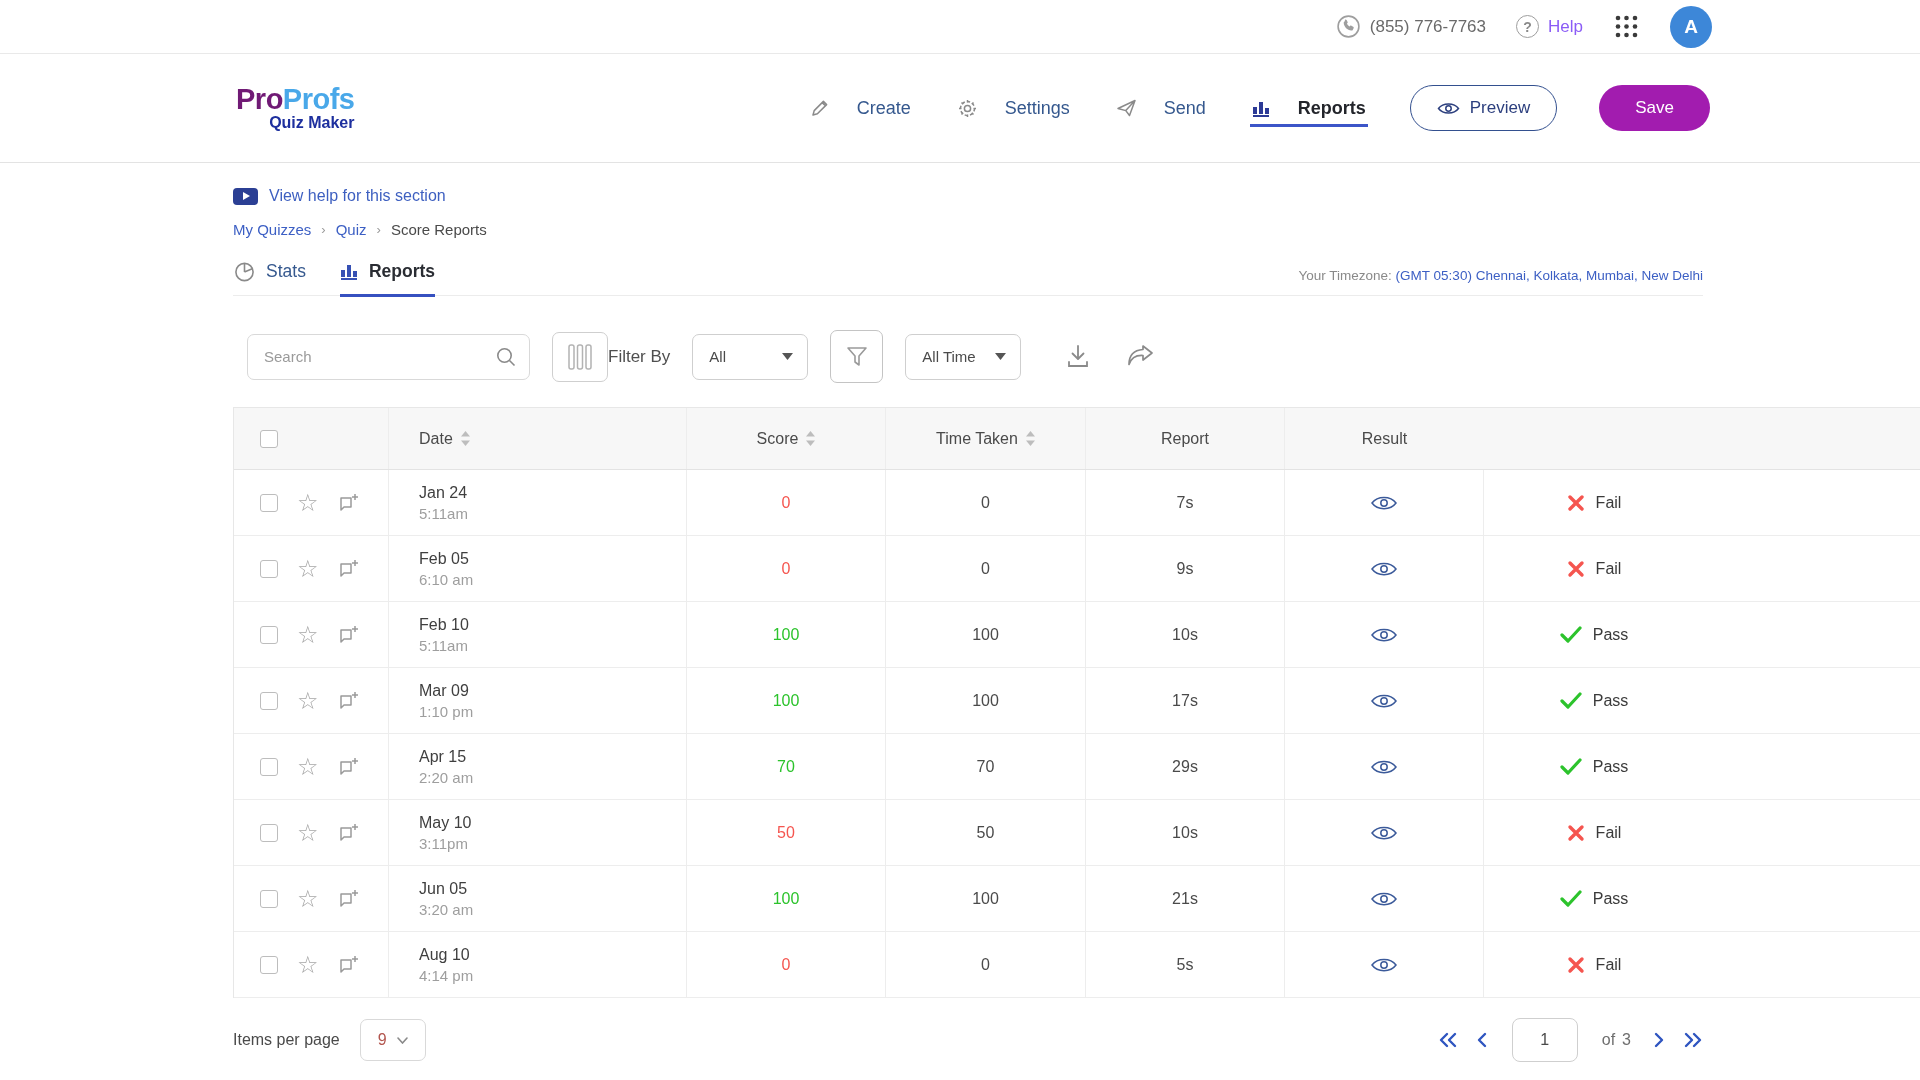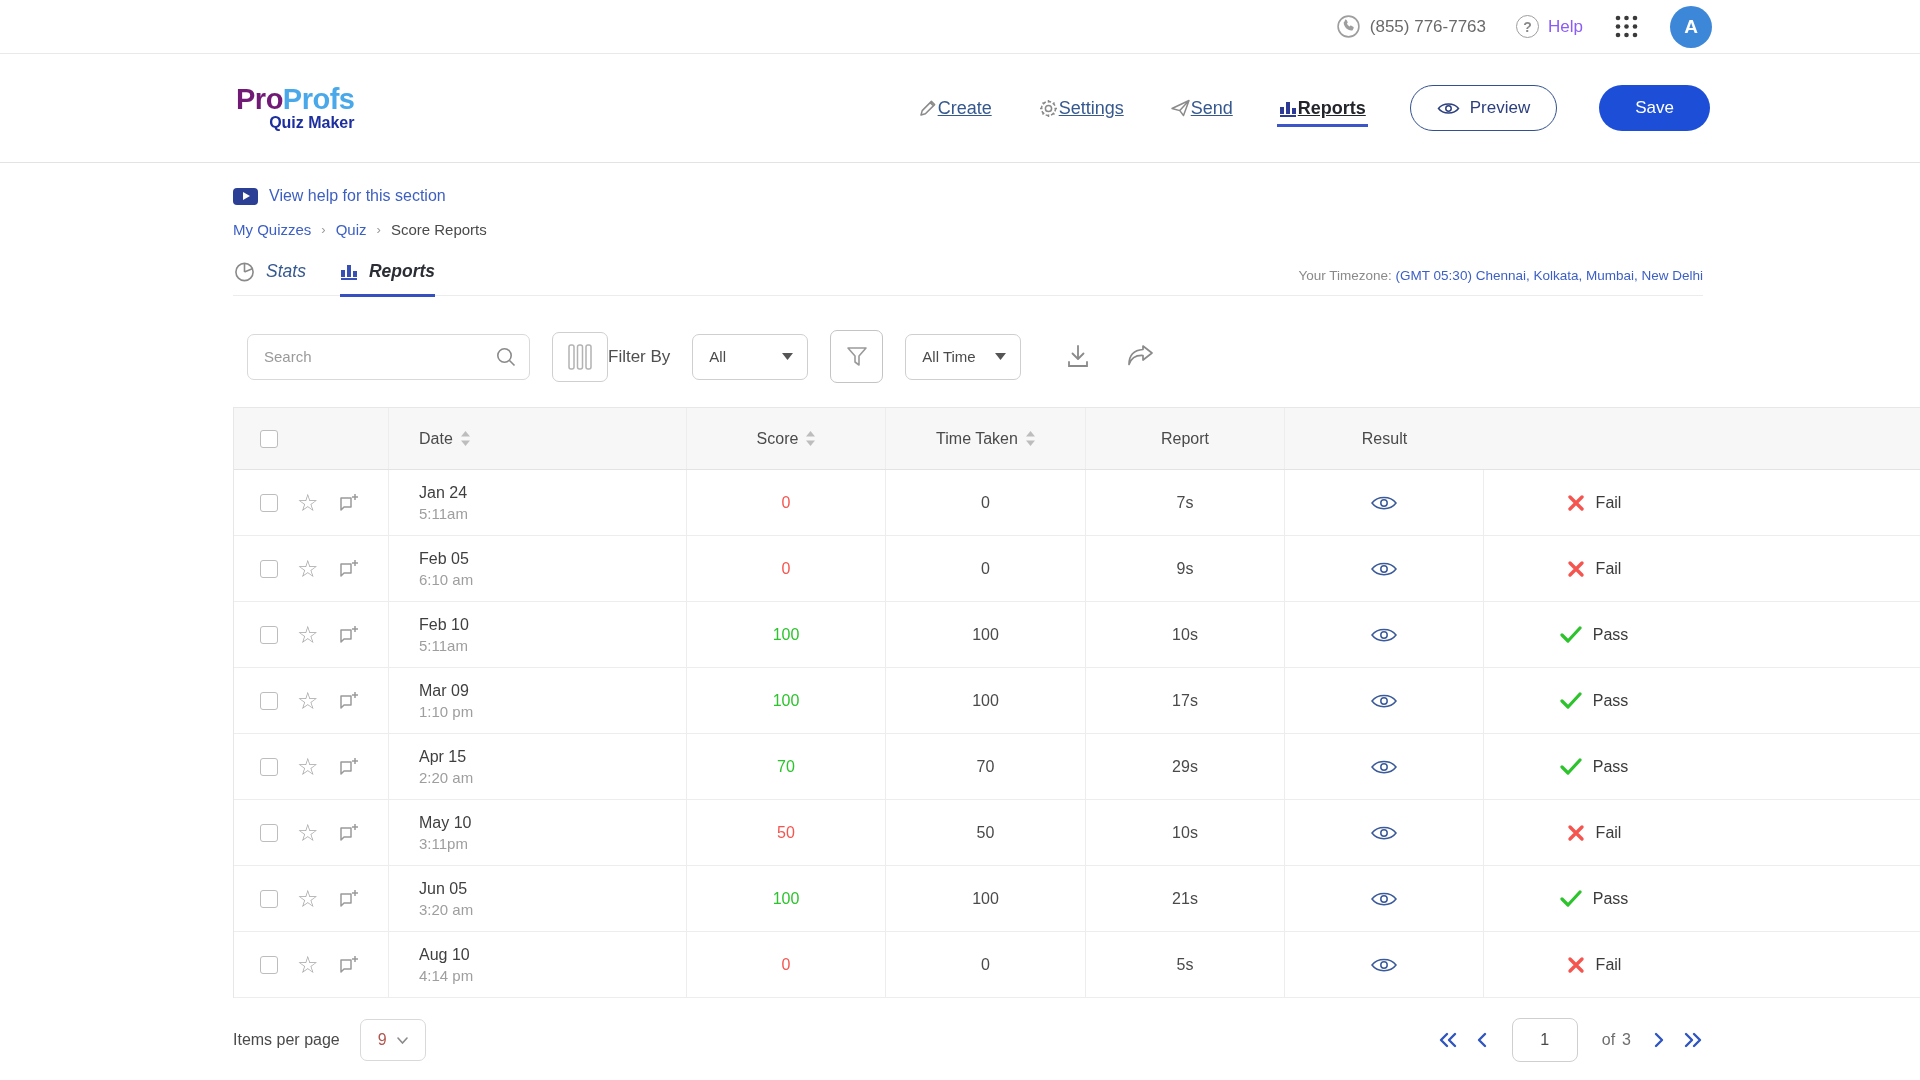--- a/index.html
+++ b/index.html
@@ -16,37 +16,37 @@
   .avatar { width:42px; height:42px; border-radius:50%; background:#3d87d8; color:#fff; font-size:19px; font-weight:bold; display:flex; align-items:center; justify-content:center; cursor:pointer; }
 
   
   .header { height:109px; border-bottom:1px solid #e3e3e3; display:flex; align-items:center; justify-content:space-between; padding:0 210px 0 236px; }
   .logo { cursor:pointer; line-height:1; }
   .logo-top { font-size:29px; font-weight:bold; letter-spacing:-0.5px; }
   .logo-pro { color:#701a75; }
   .logo-profs { color:#49a8e9; }
   .logo-sub { font-size:16px; font-weight:bold; color:#1d2f9e; text-align:right; margin-top:1px; }
   .header-right { display:flex; align-items:center; gap:42px; }
-  .nav-item { display:flex; align-items:center; gap:0; font-size:18px; color:#35588e; cursor:pointer; padding:8px 2px;text-decoration:underline; }
+  .nav-item { display:flex; align-items:center; gap:27px; font-size:18px; color:#35588e; cursor:pointer; padding:8px 2px; }
   .nav-item.active { color:#23252b; font-weight:bold; border-bottom:3px solid #3c55c8; padding-bottom:5px; }
   .btn-preview { display:flex; align-items:center; gap:10px; height:46px; padding:0 26px; border:1px solid #33508f; border-radius:23px; color:#2c3f7e; font-size:17px; background:#fff; cursor:pointer; }
-  .btn-save { height:46px; padding:0 36px; border:none; border-radius:23px; background:#1d4ed8; color:#fff; font-size:17px; cursor:pointer; }
+  .btn-save { height:46px; padding:0 36px; border:none; border-radius:23px; background:#a21caf; color:#fff; font-size:17px; cursor:pointer; }
 
   
   .content { width:1470px; margin-left:233px; }
   .help-link { display:flex; align-items:center; gap:11px; margin-top:24px; color:#3d5fc0; font-size:16px; cursor:pointer; width:max-content; }
   .play-badge { width:25px; height:17px; background:#2b3f94; border-radius:4px; display:inline-flex; align-items:center; justify-content:center; }
   .play-badge::after { content:""; border-left:7px solid #fff; border-top:4.5px solid transparent; border-bottom:4.5px solid transparent; margin-left:1px; }
   .breadcrumb { margin-top:16px; font-size:15px; display:flex; align-items:center; gap:10px; }
   .crumb-link { color:#3c5fc4; cursor:pointer; }
   .crumb-sep { color:#9a9a9a; font-size:13px; }
   .crumb-current { color:#4a4a4a; }
 
   .tabs-row { margin-top:22px; display:flex; align-items:flex-end; justify-content:space-between; border-bottom:1px solid #ececec; }
-  .tabs { display:flex; gap:34px;font-style:italic; }
+  .tabs { display:flex; gap:34px; }
   .tab { display:flex; align-items:center; gap:10px; font-size:17.5px; padding-bottom:12px; cursor:pointer; }
   .tab-stats { color:#35588e; }
   .tab-reports { color:#2a2d33; font-weight:bold; border-bottom:3px solid #3650c0; margin-bottom:-2px; }
   .timezone { font-size:13.5px; color:#8a8a8a; padding-bottom:12px; }
   .tz-link { color:#3c5fc4; cursor:pointer; }
 
   
   .toolbar { margin-top:34px; display:flex; align-items:center; justify-content:flex-start;padding-left:14px; }
   .toolbar-left { display:flex; align-items:center; gap:22px; }
   .search-wrap { position:relative; }

